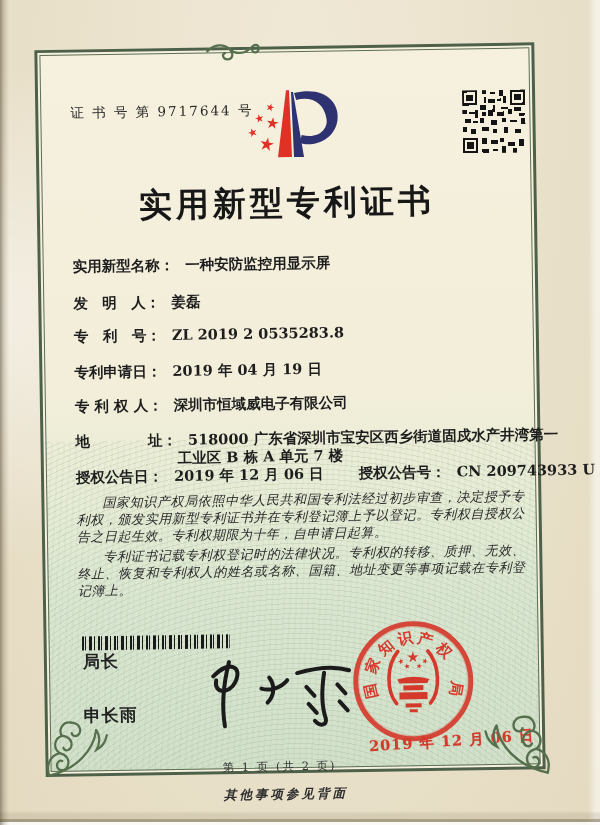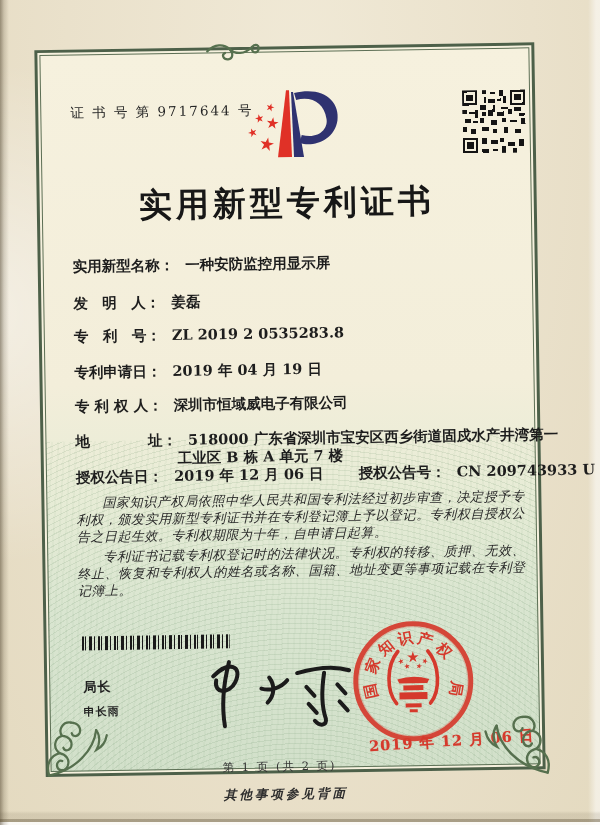--- a/index.html
+++ b/index.html
@@ -59,22 +59,22 @@
   
   .paras { position:absolute; left:30px; top:440px; width:448px;
            font-size:13px; line-height:17px; font-style:italic; font-weight:500;
            letter-spacing:.5px; color:#2a2a2a; text-align:justify; }
   .paras p { text-indent:2em; }
   .paras p + p { margin-top:3px; }
 
   
   .barcode { position:absolute; left:33px; top:582px; width:148px; height:14px;
     background:repeating-linear-gradient(90deg,#191919 0 2px,transparent 2px 3px,#191919 3px 4px,transparent 4px 7px,#191919 7px 10px,transparent 10px 12px,#191919 12px 13px,transparent 13px 16px); }
-  .sig-title { position:absolute; left:34px; top:624px; font-family:"DejaVu Sans","Liberation Sans",sans-serif; font-weight:bold; font-size:13px; color:#222; letter-spacing:1px; }
-  .sig-name  { position:absolute; left:34px; top:650px; font-family:"DejaVu Sans","Liberation Sans",sans-serif; font-weight:bold; font-size:11px; color:#222; letter-spacing:1px; }
+  .sig-title { position:absolute; left:34px; top:596px; font-family:"DejaVu Sans","Liberation Sans",sans-serif; font-weight:bold; font-size:17px; color:#222; letter-spacing:1px; }
+  .sig-name  { position:absolute; left:34px; top:650px; font-family:"DejaVu Sans","Liberation Sans",sans-serif; font-weight:bold; font-size:17px; color:#222; letter-spacing:1px; }
   .signature { position:absolute; left:128px; top:596px; width:175px; height:82px; }
 
   
   .seal { position:absolute; left:304px; top:572px; width:120px; height:120px;
           border:5px solid rgba(213,57,44,.92); border-radius:50%;
           box-shadow:inset 0 0 0 1px rgba(213,57,44,.25); }
   .sc { position:absolute; left:50%; top:50%; font-size:15px; font-weight:bold; color:#d5392c;
         transform:translate(-50%,-50%) rotate(var(--a)) translateY(-43px); }
   .c0{--a:-102deg}.c1{--a:-68deg}.c2{--a:-38deg}.c3{--a:-10deg}.c4{--a:17deg}.c5{--a:46deg}.c6{--a:101deg}
   .emblem { position:absolute; left:50%; top:19px; transform:translateX(-50%); width:60px; height:68px; }

